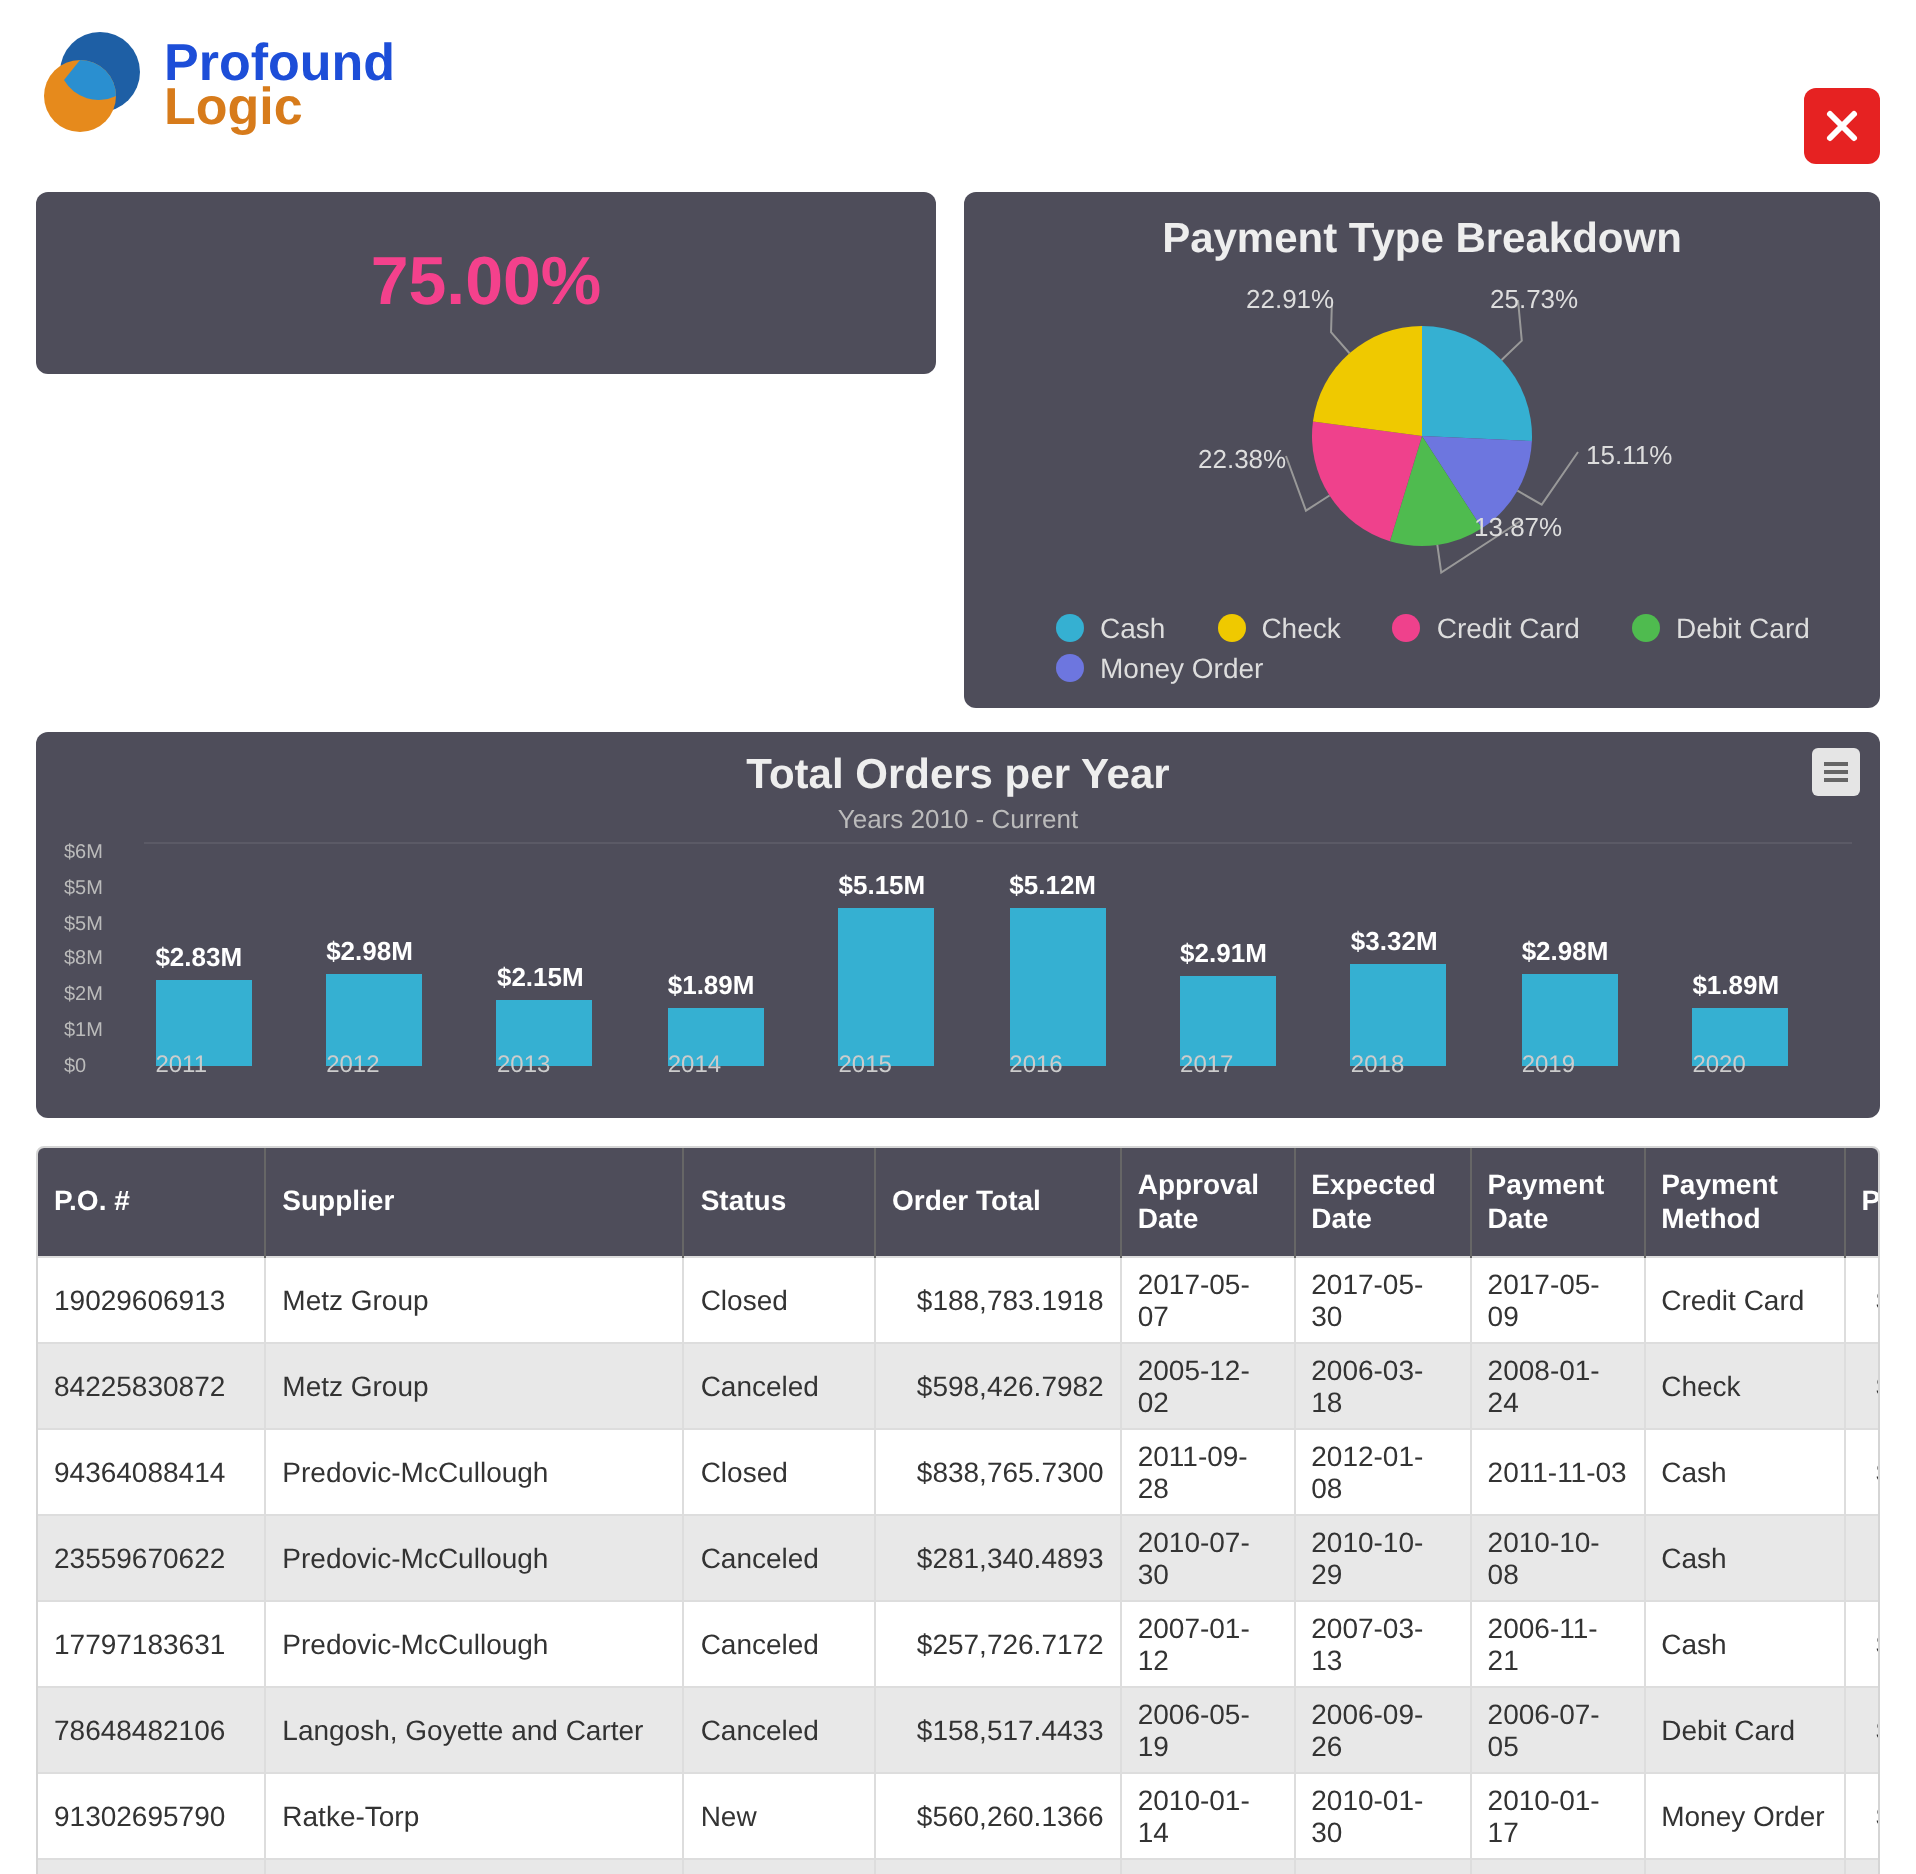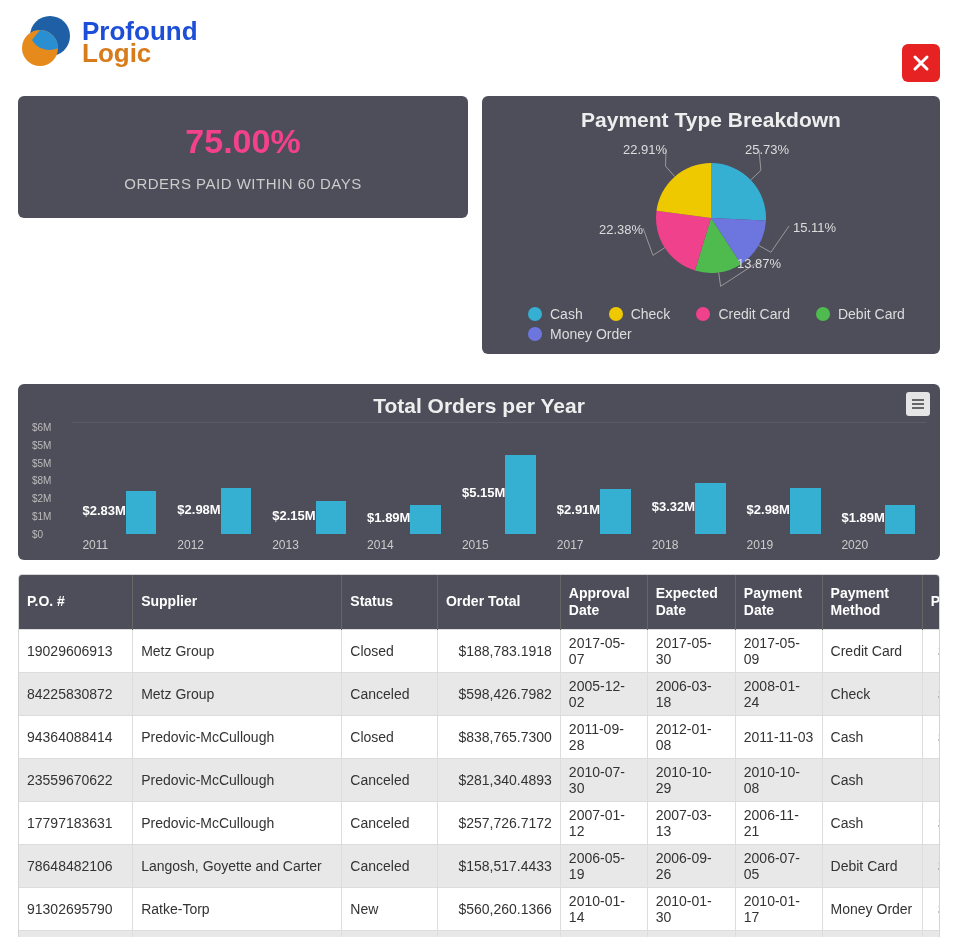--- a/index.html
+++ b/index.html
@@ -19,31 +19,31 @@
   .kpi-value.pink { color:#f4418c; font-size:34px; font-weight:700; }
   .kpi-label { color:#ccc; font-size:15px; letter-spacing:0.5px; margin-top:14px; }
   .pie-card { flex:1; padding:12px 16px 12px 16px; }
   .pie-title { text-align:center; color:#eee; font-size:21px; font-weight:600; margin-bottom:6px;}
   .pie-body { display:flex; justify-content:center; position:relative; }
   .pie-wrap { position:relative; width:300px; height:160px; }
   .label { position:absolute; color:#ddd; font-size:13px; white-space:nowrap; }
   .legend { display:flex; flex-wrap:wrap; gap:4px 26px; margin-top:8px; margin-left:30px;}
   .legend-item { display:flex; align-items:center; gap:8px; color:#ddd; font-size:14px; }
   .swatch { width:14px; height:14px; border-radius:50%; }
-  .yearcard { margin-top:30px; padding:10px 14px 8px 14px; position:relative; }
+  .yearcard { margin-top:12px; padding:10px 14px 8px 14px; position:relative; }
   .yearcard .menu-btn { position:absolute; top:8px; right:10px; width:24px; height:24px; background:#e5e5e5; border-radius:3px; display:flex; align-items:center; justify-content:center; color:#666; font-size:14px; cursor:pointer;}
   .year-title { text-align:center; color:#eee; font-size:21px; font-weight:600;}
   .year-sub { text-align:center; color:#bbb; font-size:13px; margin-top:2px;}
   .bar-area { position:relative; height:130px; margin-top:4px; }
   .ylabels { position:absolute; left:0; top:0; bottom:12px; font-size:10px; color:#bbb; display:flex; flex-direction:column; justify-content:space-between;}
   .bars-row { position:absolute; left:40px; right:0; top:0; bottom:0; display:flex; justify-content:space-around; align-items:flex-end; padding-bottom:18px; border-top:1px solid rgba(255,255,255,0.08);}
-  .bar-col { display:flex; flex-direction:row; align-items:center; width:74px;}
+  .bar-col { display:flex; flex-direction:column; width:74px;}
   .bar-lab { color:#fff; font-size:13px; font-weight:700; margin-bottom:4px;}
   .bar { width:48px; background:#35b0d2; }
-  .bar-yr { color:#ccc; font-size:12px; position:absolute; bottom:0;}
+  .bar-yr { color:#ccc; font-size:12px; position:absolute; bottom:12px;}
   .table-wrap { margin-top:14px; border:1px solid #d5d5d5; border-radius:4px 4px 0 0; overflow:hidden; width:100%; position:relative;}
   .table-scroll { overflow-x:hidden; }
   table { border-collapse:collapse; width:970px; font-size:14px;}
   thead { background:#4e4d5a; color:#fff; }
   th { text-align:left; padding:10px 8px; font-weight:600; border-right:1px solid #666; vertical-align:middle; line-height:1.2;}
   th:last-child { border-right:none;}
   td { padding:5px 8px; border-right:1px solid #ddd; border-top:1px solid #ddd; color:#333;}
   td:last-child { border-right:none;}
   tbody tr:nth-child(even) { background:#e8e8e8; }
   tbody tr:nth-child(odd) { background:#fff; }
@@ -69,21 +69,20 @@
     <svg width="20" height="20" viewBox="0 0 20 20">
           <path d="M4 4 L16 16 M16 4 L4 16" stroke="#fff" stroke-width="3" stroke-linecap="round"></path>
         </svg>
   </div>
 </div>
 
 <div class="row">
   <div class="kpi-col">
     <div class="card kpi">
       <div class="kpi-value pink">75.00%</div>
-      <div class="kpi-label">ORDERS PAID WITHIN 60 DAYS</div>
     </div>
   </div>
   <div class="card pie-card">
     <div class="pie-title">Payment Type Breakdown</div>
     <div class="pie-body">
       <div class="pie-wrap">
         <svg width="300" height="160" viewBox="0 0 300 160">
           <g transform="translate(150,80)" id="pie-g">
                 <path d="M0 0 L3.3677786976552213e-15 -55 A55 55 0 0 1 54.94215550815508 2.52181444949947 Z" fill="#35b0d2"></path>
                 <path d="M0 0 L54.94215550815508 2.52181444949947 A55 55 0 0 1 29.9358227156017 46.13942477253119 Z" fill="#6d76df"></path>
@@ -131,20 +130,21 @@
   </div>
 </div>
 
 <div class="card yearcard">
   <div class="menu-btn">
     <svg width="14" height="12" viewBox="0 0 14 12">
           <path d="M1 2 H13 M1 6 H13 M1 10 H13" stroke="#666" stroke-width="2"></path>
         </svg>
   </div>
   <div class="year-title">Total Orders per Year</div>
+  <div class="year-sub">Years 2010 - Current</div>
   <div class="bar-area">
     <div class="ylabels" id="ylabels">
           <span>$6M</span>
           <span>$5M</span>
           <span>$5M</span>
           <span>$8M</span>
           <span>$2M</span>
           <span>$1M</span>
           <span>$0</span>
         </div>
@@ -166,20 +166,25 @@
           </div>
           <div class="bar-col">
             <div class="bar-lab">$1.89M</div>
             <div class="bar" style="height:29px"></div>
             <div class="bar-yr">2014</div>
           </div>
           <div class="bar-col">
             <div class="bar-lab">$5.15M</div>
             <div class="bar" style="height:79px"></div>
             <div class="bar-yr">2015</div>
+          </div>
+          <div class="bar-col">
+            <div class="bar-lab">$5.12M</div>
+            <div class="bar" style="height:79px"></div>
+            <div class="bar-yr">2016</div>
           </div>
           <div class="bar-col">
             <div class="bar-lab">$2.91M</div>
             <div class="bar" style="height:45px"></div>
             <div class="bar-yr">2017</div>
           </div>
           <div class="bar-col">
             <div class="bar-lab">$3.32M</div>
             <div class="bar" style="height:51px"></div>
             <div class="bar-yr">2018</div>

